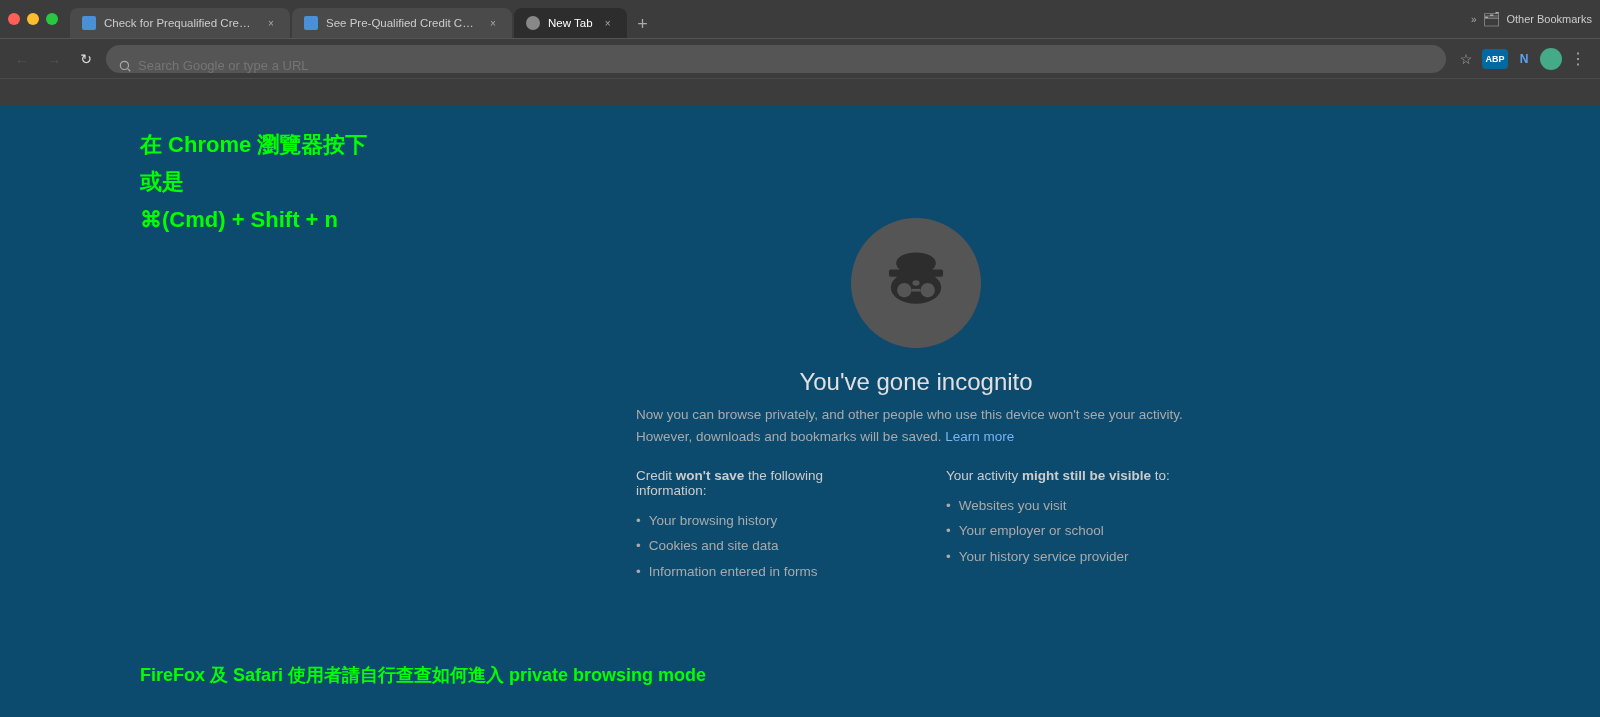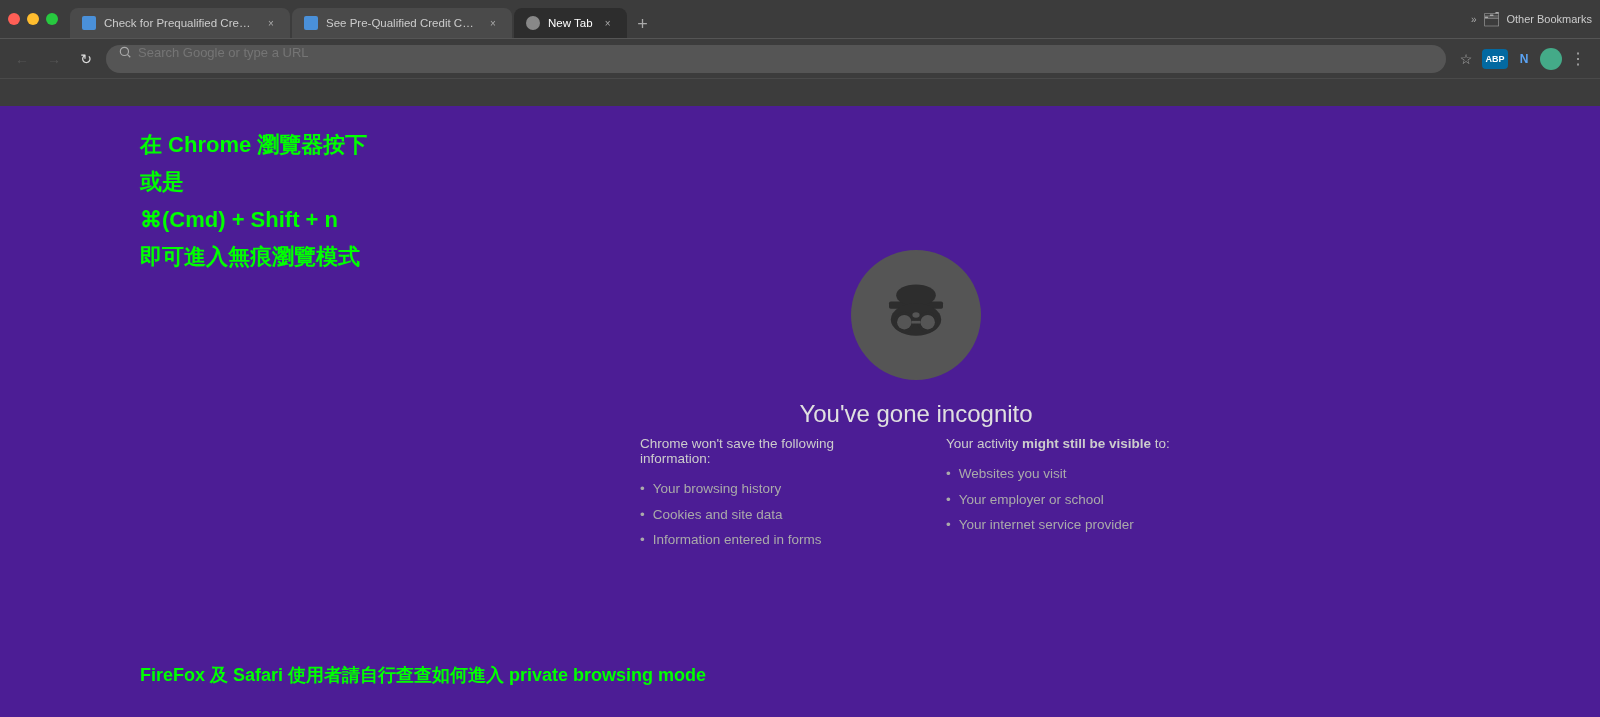--- a/index.html
+++ b/index.html
@@ -148,21 +148,21 @@
       border-radius: 50%;
     }
     .nav-btn.active { color: #ddd; }
 
     .address-bar {
       flex: 1;
       height: 28px;
       background: #555;
       border-radius: 14px;
       display: flex;
-      align-items: flex-start;
+      align-items: flex-end;
       padding: 0 12px;
       gap: 6px;
     }
 
     .address-bar input {
       flex: 1;
       background: transparent;
       border: none;
       outline: none;
       color: #ddd;
@@ -223,21 +223,21 @@
       justify-content: flex-end;
       padding: 0 12px;
       border-top: 1px solid #4a4a4a;
       font-size: 11.5px;
       color: #bbb;
       gap: 4px;
     }
 
     
     .page-content {
-      background: #4c1d95;
+      background: #0c4a6e;
       height: calc(717px - 38px - 40px - 28px);
       display: flex;
       flex-direction: column;
       align-items: center;
       justify-content: center;
       position: relative;
       padding-left: 32px;
     }
 
     
@@ -308,21 +308,21 @@
       flex: 1;
     }
 
     .list-heading {
       color: #ccc;
       font-size: 13.5px;
       margin-bottom: 10px;
     }
 
     .list-heading strong {
-      font-weight: 400;
+      font-weight: 700;
     }
 
     .list-heading em {
       font-style: normal;
       font-weight: 700;
     }
 
     .incognito-list {
       list-style: none;
       color: #aaa;
@@ -414,21 +414,20 @@
 
 <div class="bookmarks-bar">
 </div>
 
 <div class="page-content">
 
   <div class="green-overlay">
     <div>在 Chrome 瀏覽器按下</div>
     <div>或是</div>
     <div>⌘(Cmd) + Shift + n</div>
-    <div>即可進入無痕瀏覽模式</div>
   </div>
 
   <div class="incognito-center">
 
     <div class="incognito-icon-circle">
       <svg class="incognito-svg" viewBox="0 0 100 100">
 
         <rect x="20" y="35" width="60" height="8" rx="2" fill="#2d2d2d"></rect>
         <ellipse cx="50" cy="28" rx="22" ry="12" fill="#2d2d2d"></ellipse>
 
@@ -439,42 +438,46 @@
         <circle cx="63" cy="58" r="10" fill="none" stroke="#2d2d2d" stroke-width="3"></circle>
         <circle cx="63" cy="58" r="8" fill="#555"></circle>
         <line x1="45" y1="58" x2="55" y2="58" stroke="#555" stroke-width="3"></line>
 
         <ellipse cx="50" cy="50" rx="4" ry="3" fill="#555"></ellipse>
       </svg>
     </div>
 
     <div class="incognito-title">You've gone incognito</div>
 
+    <div class="incognito-desc">
+      <span>Now you can browse privately, and other people who use this device won't see your activity. However, downloads and bookmarks will be saved.</span>
+      <a href="#">Learn more</a>
+    </div>
 
     <div class="incognito-lists">
 
       <div class="incognito-list-section">
         <div class="list-heading">
-          <span>Chrome </span><strong>won't save</strong><span> the following information:</span>
+          <span>Credit </span><strong>won't save</strong><span> the following information:</span>
         </div>
         <ul class="incognito-list" id="wont-save-list">
             <li>Your browsing history</li>
             <li>Cookies and site data</li>
             <li>Information entered in forms</li>
           </ul>
       </div>
 
       <div class="incognito-list-section">
         <div class="list-heading">
           <span>Your activity </span><em>might still be visible</em><span> to:</span>
         </div>
         <ul class="incognito-list" id="still-visible-list">
             <li>Websites you visit</li>
             <li>Your employer or school</li>
-            <li>Your internet service provider</li>
+            <li>Your history service provider</li>
           </ul>
       </div>
 
     </div>
   </div>
 
   <div class="bottom-green">FireFox 及 Safari 使用者請自行查查如何進入 private browsing mode</div>
 
 </div>
 

